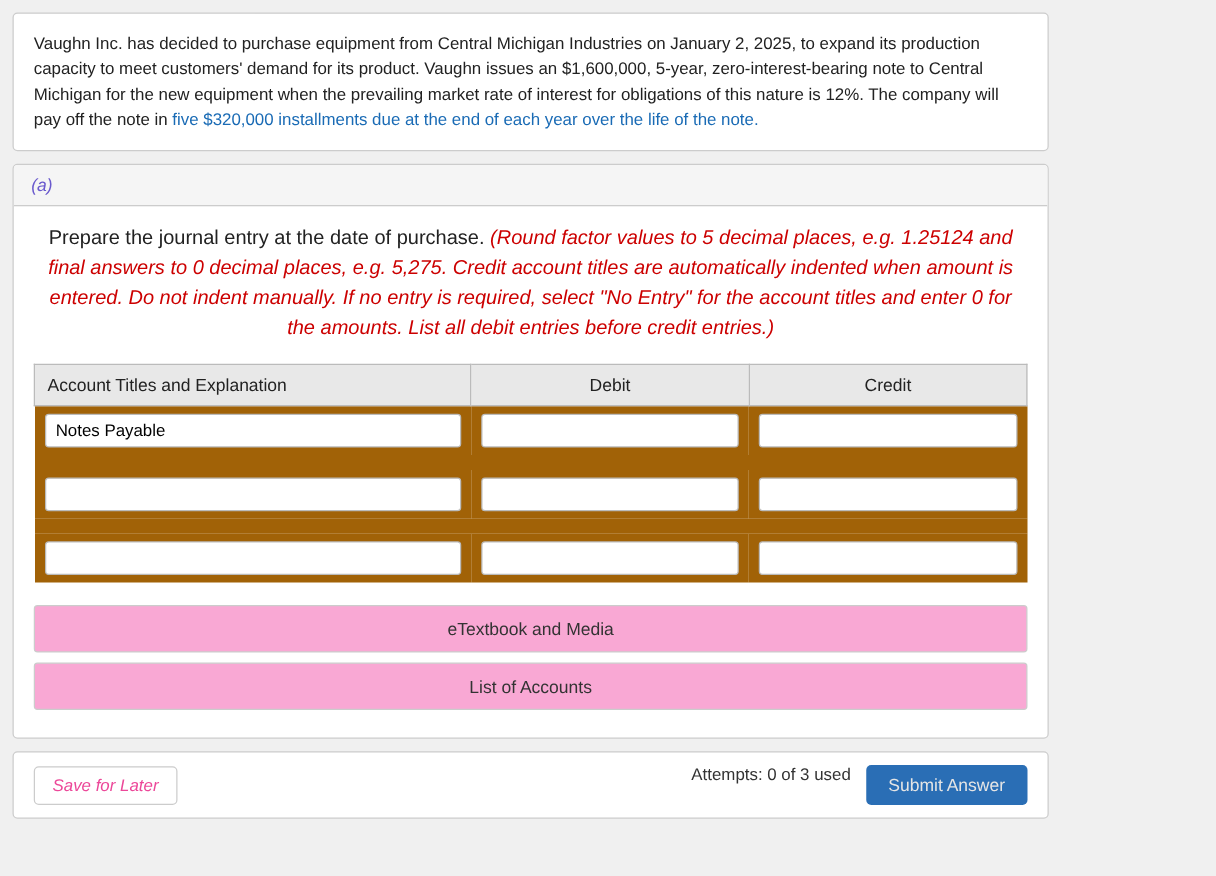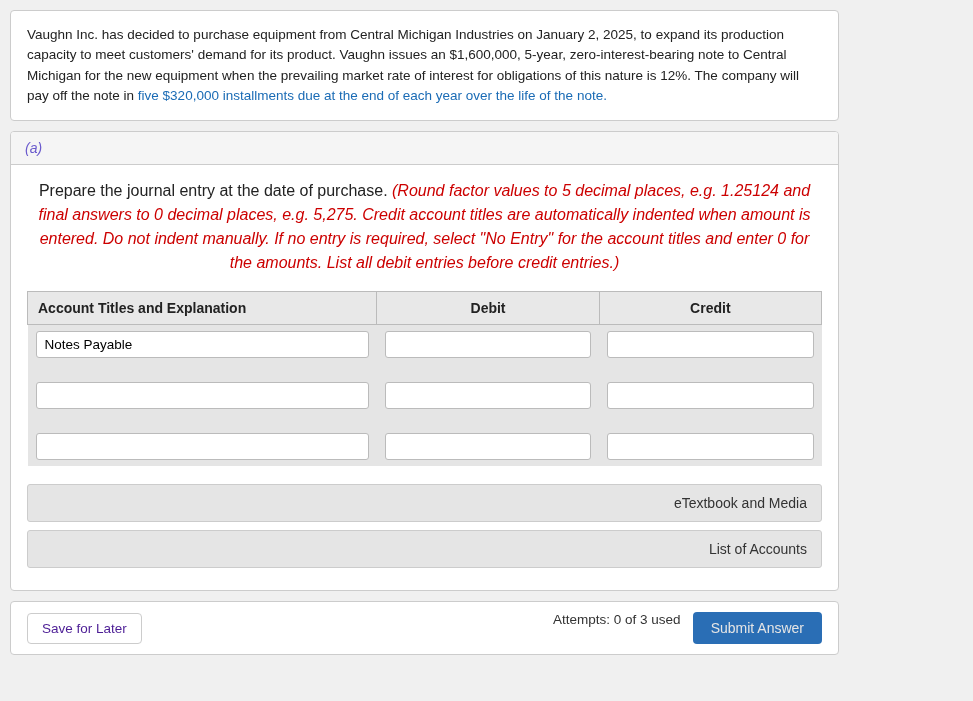--- a/index.html
+++ b/index.html
@@ -67,30 +67,30 @@
       border-collapse: collapse;
       margin-bottom: 18px;
     }
     .journal-table thead tr {
       background: #e8e8e8;
       border: 1px solid #ccc;
     }
     .journal-table thead th {
       padding: 8px 10px;
       text-align: left;
-      font-weight: bold;
+      font-weight: normal;
       font-size: 14px;
       border: 1px solid #bbb;
       margin-left: 27px;
     }
     .journal-table thead th.center {
       text-align: center;
     }
     .journal-table tbody tr {
-      background: #e5e5e5;
+      background: #a16207;
     }
     .journal-table tbody td {
       padding: 6px 8px;
       border: none;
     }
     .journal-table tbody td.account-col {
       width: 44%;
     }
     .journal-table tbody td.debit-col,
     .journal-table tbody td.credit-col {
@@ -99,25 +99,25 @@
     .journal-input {
       width: 100%;
       padding: 5px 8px;
       border: 1px solid #bbb;
       border-radius: 3px;
       font-size: 13.5px;
       background: #fff;
     }
     .collapsible-btn {
       width: 100%;
-      background: #e5e5e5;
+      background: #f9a8d4;
       border: 1px solid #ccc;
       border-radius: 3px;
       padding: 10px 14px;
-      text-align: right;
+      text-align: center;
       font-size: 14px;
       color: #333;
       cursor: pointer;
       margin-bottom: 8px;
     }
     .footer-bar {
       display: flex;
       justify-content: space-between;
       align-items: center;
       padding: 10px 16px;
@@ -125,22 +125,23 @@
       border: 1px solid #ccc;
       border-radius: 4px;
       margin-top: 4px;
     }
     .save-later-btn {
       background: #fff;
       border: 1px solid #ccc;
       border-radius: 4px;
       padding: 7px 14px;
       font-size: 13.5px;
-      color: #4c1d95;
+      color: #ec4899;
       cursor: pointer;
+      font-style: italic;
     }
     .attempts-text {
       font-size: 13.5px;
       color: #333;
       margin-right: 12px;
     }
     .submit-btn {
       background: #2a6eb5;
       color: #e5e5e5;
       border: none;

